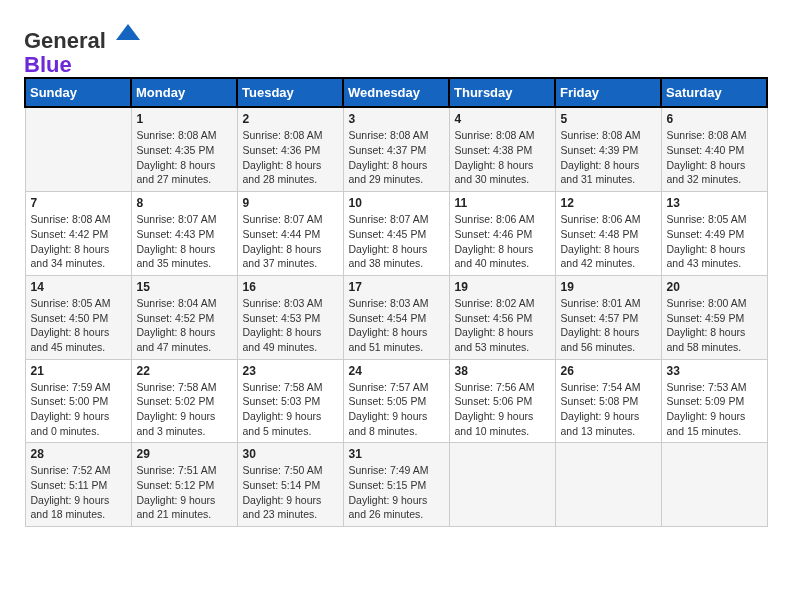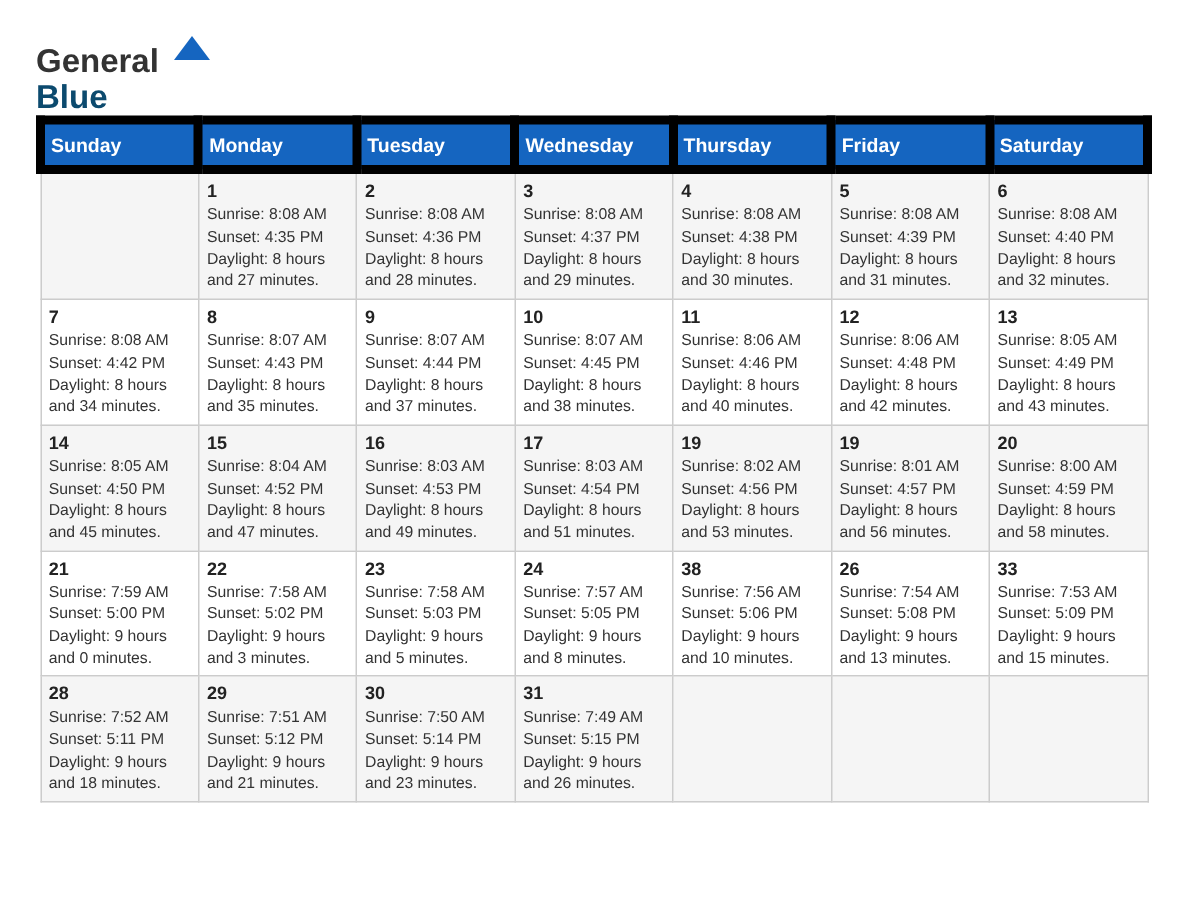--- a/index.html
+++ b/index.html
@@ -20,21 +20,21 @@
       display: flex;
       align-items: center;
       gap: 0;
     }
     .logo-text {
       font-size: 22px;
       font-weight: bold;
       line-height: 1.1;
     }
     .logo-general { color: #333; }
-    .logo-blue { color: #0c4a6e; }
+    .logo-blue { color: #6d28d9; }
     .logo-icon {
       width: 28px;
       height: 28px;
       margin-left: 2px;
     }
     .title-block {
       text-align: right;
     }
     .month-title {
       font-size: 36px;
@@ -52,21 +52,21 @@
       border-collapse: collapse;
       font-size: 11px;
     }
     .calendar thead tr th {
       background-color: #1565c0;
       color: #fff;
       padding: 6px 4px;
       text-align: left;
       font-size: 13px;
       font-weight: bold;
-      border: 6px solid #000000;
+      border: 2px solid #000000;
     }
     .calendar tbody tr td {
       border: 1px solid #ccc;
       vertical-align: top;
       padding: 4px 5px;
       width: calc(100% / 7);
       min-height: 80px;
       background: #fff;
     }
     .calendar tbody tr:nth-child(odd) td {

